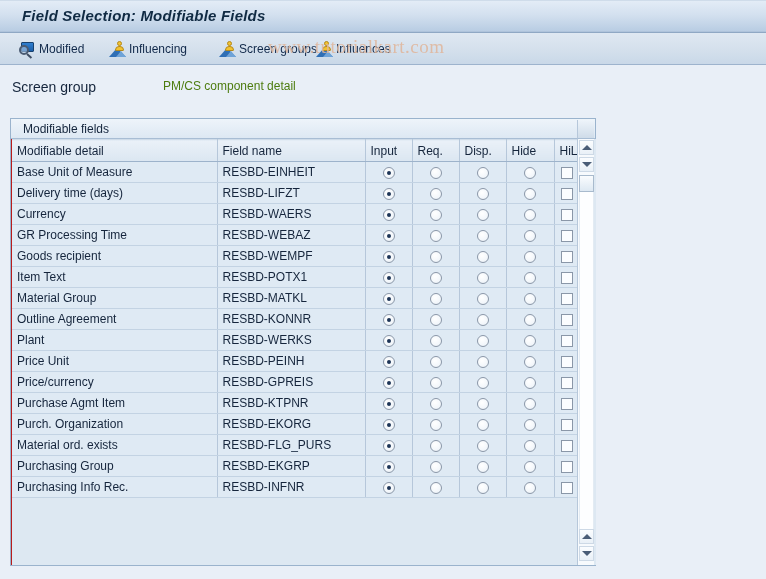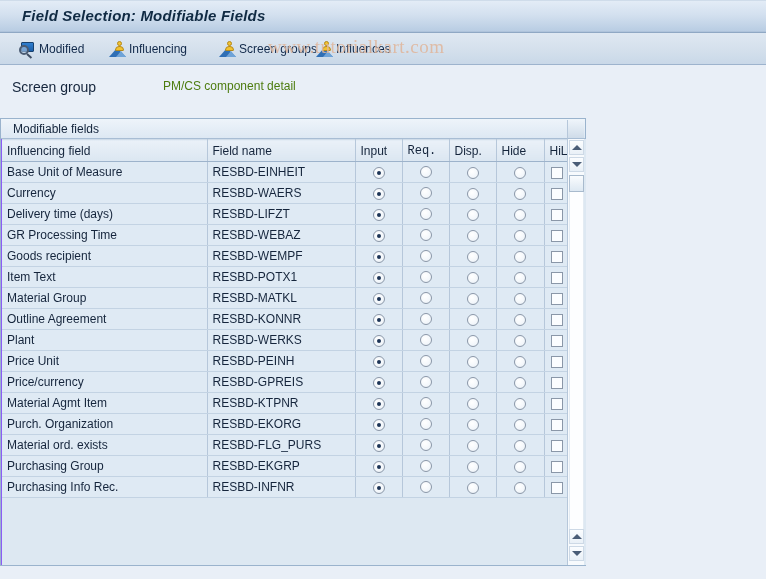--- a/index.html
+++ b/index.html
@@ -98,24 +98,24 @@
     position: absolute; left: 12px; top: 79px;
     font-size: 14px; color: #15253c;
   }
   .sg-value {
     position: absolute; left: 163px; top: 79px;
     font-size: 12px; color: #4d7c0f;
   }
 
   
   .groupbox {
-    position: absolute; left: 0; top: 118px;
+    position: absolute; left: 10px; top: 118px;
     width: 586px; height: 448px;
     border: 1px solid #9ab3cd;
-    background: #8b5cf6;
+    background: #b91c1c;
   }
   .gb-title {
     position: absolute; left: 0; top: 0; width: 584px; height: 20px;
     background: linear-gradient(to bottom,#eef4fa,#dde8f3);
     border-bottom: 1px solid #a8bdd4;
   }
   .gb-title span {
     position: absolute; left: 12px; top: 3px;
     font-size: 12px; color: #14253c;
   }
@@ -148,21 +148,21 @@
     border-bottom: 1px solid #9db3cb;
     border-top: 1px solid #cfdce9;
     height: 22px;
   }
   table.grid td { background: #dfeaf4; }
   table.grid td.ctr, table.grid th.ctr { text-align: center; padding: 0; }
 
   .c0 { width: 205px; }
   .c1 { width: 148px; }
   .c2 { width: 47px; }
-  .c3 { width: 47px; font-family: Liberation Mono, monospace; }
+  .c3 { width: 47px; }
   .c4 { width: 47px; }
   .c5 { width: 48px; }
   .c6 { width: 26px; }
 
   
   .radio {
     display: inline-block; width: 12px; height: 12px;
     border: 1px solid #8a97a8; border-radius: 50%;
     background: radial-gradient(circle at 40% 35%, #ffffff 0%, #f3f7fb 60%, #e2eaf2 100%);
     position: relative; vertical-align: middle;
@@ -270,58 +270,58 @@
 
   <div class="groupbox">
     <div class="gb-title">
       <span>Modifiable fields</span>
     </div>
 
     <div class="tblwrap">
       <table class="grid">
         <thead>
           <tr>
-            <th class="c0">Influencing field</th>
+            <th class="c0">Modifiable detail</th>
             <th class="c1">Field name</th>
             <th class="c2">Input</th>
             <th class="c3">Req.</th>
             <th class="c4">Disp.</th>
             <th class="c5">Hide</th>
             <th class="c6">HiLi</th>
           </tr>
         </thead>
         <tbody id="tbody">
             <tr>
               <td class="c0">Base Unit of Measure</td>
               <td class="c1">RESBD-EINHEIT</td>
               <td class="c2 ctr"><span class="radio on"></span></td>
               <td class="c3 ctr"><span class="radio"></span></td>
               <td class="c4 ctr"><span class="radio"></span></td>
               <td class="c5 ctr"><span class="radio"></span></td>
               <td class="c6 ctr"><span class="cbox"></span></td>
             </tr>
             <tr>
+              <td class="c0">Delivery time (days)</td>
+              <td class="c1">RESBD-LIFZT</td>
+              <td class="c2 ctr"><span class="radio on"></span></td>
+              <td class="c3 ctr"><span class="radio"></span></td>
+              <td class="c4 ctr"><span class="radio"></span></td>
+              <td class="c5 ctr"><span class="radio"></span></td>
+              <td class="c6 ctr"><span class="cbox"></span></td>
+            </tr>
+            <tr>
               <td class="c0">Currency</td>
               <td class="c1">RESBD-WAERS</td>
               <td class="c2 ctr"><span class="radio on"></span></td>
               <td class="c3 ctr"><span class="radio"></span></td>
               <td class="c4 ctr"><span class="radio"></span></td>
               <td class="c5 ctr"><span class="radio"></span></td>
               <td class="c6 ctr"><span class="cbox"></span></td>
             </tr>
             <tr>
-              <td class="c0">Delivery time (days)</td>
-              <td class="c1">RESBD-LIFZT</td>
-              <td class="c2 ctr"><span class="radio on"></span></td>
-              <td class="c3 ctr"><span class="radio"></span></td>
-              <td class="c4 ctr"><span class="radio"></span></td>
-              <td class="c5 ctr"><span class="radio"></span></td>
-              <td class="c6 ctr"><span class="cbox"></span></td>
-            </tr>
-            <tr>
               <td class="c0">GR Processing Time</td>
               <td class="c1">RESBD-WEBAZ</td>
               <td class="c2 ctr"><span class="radio on"></span></td>
               <td class="c3 ctr"><span class="radio"></span></td>
               <td class="c4 ctr"><span class="radio"></span></td>
               <td class="c5 ctr"><span class="radio"></span></td>
               <td class="c6 ctr"><span class="cbox"></span></td>
             </tr>
             <tr>
               <td class="c0">Goods recipient</td>
@@ -380,21 +380,21 @@
             <tr>
               <td class="c0">Price/currency</td>
               <td class="c1">RESBD-GPREIS</td>
               <td class="c2 ctr"><span class="radio on"></span></td>
               <td class="c3 ctr"><span class="radio"></span></td>
               <td class="c4 ctr"><span class="radio"></span></td>
               <td class="c5 ctr"><span class="radio"></span></td>
               <td class="c6 ctr"><span class="cbox"></span></td>
             </tr>
             <tr>
-              <td class="c0">Material Agmt Item</td>
+              <td class="c0">Purchase Agmt Item</td>
               <td class="c1">RESBD-KTPNR</td>
               <td class="c2 ctr"><span class="radio on"></span></td>
               <td class="c3 ctr"><span class="radio"></span></td>
               <td class="c4 ctr"><span class="radio"></span></td>
               <td class="c5 ctr"><span class="radio"></span></td>
               <td class="c6 ctr"><span class="cbox"></span></td>
             </tr>
             <tr>
               <td class="c0">Purch. Organization</td>
               <td class="c1">RESBD-EKORG</td>

